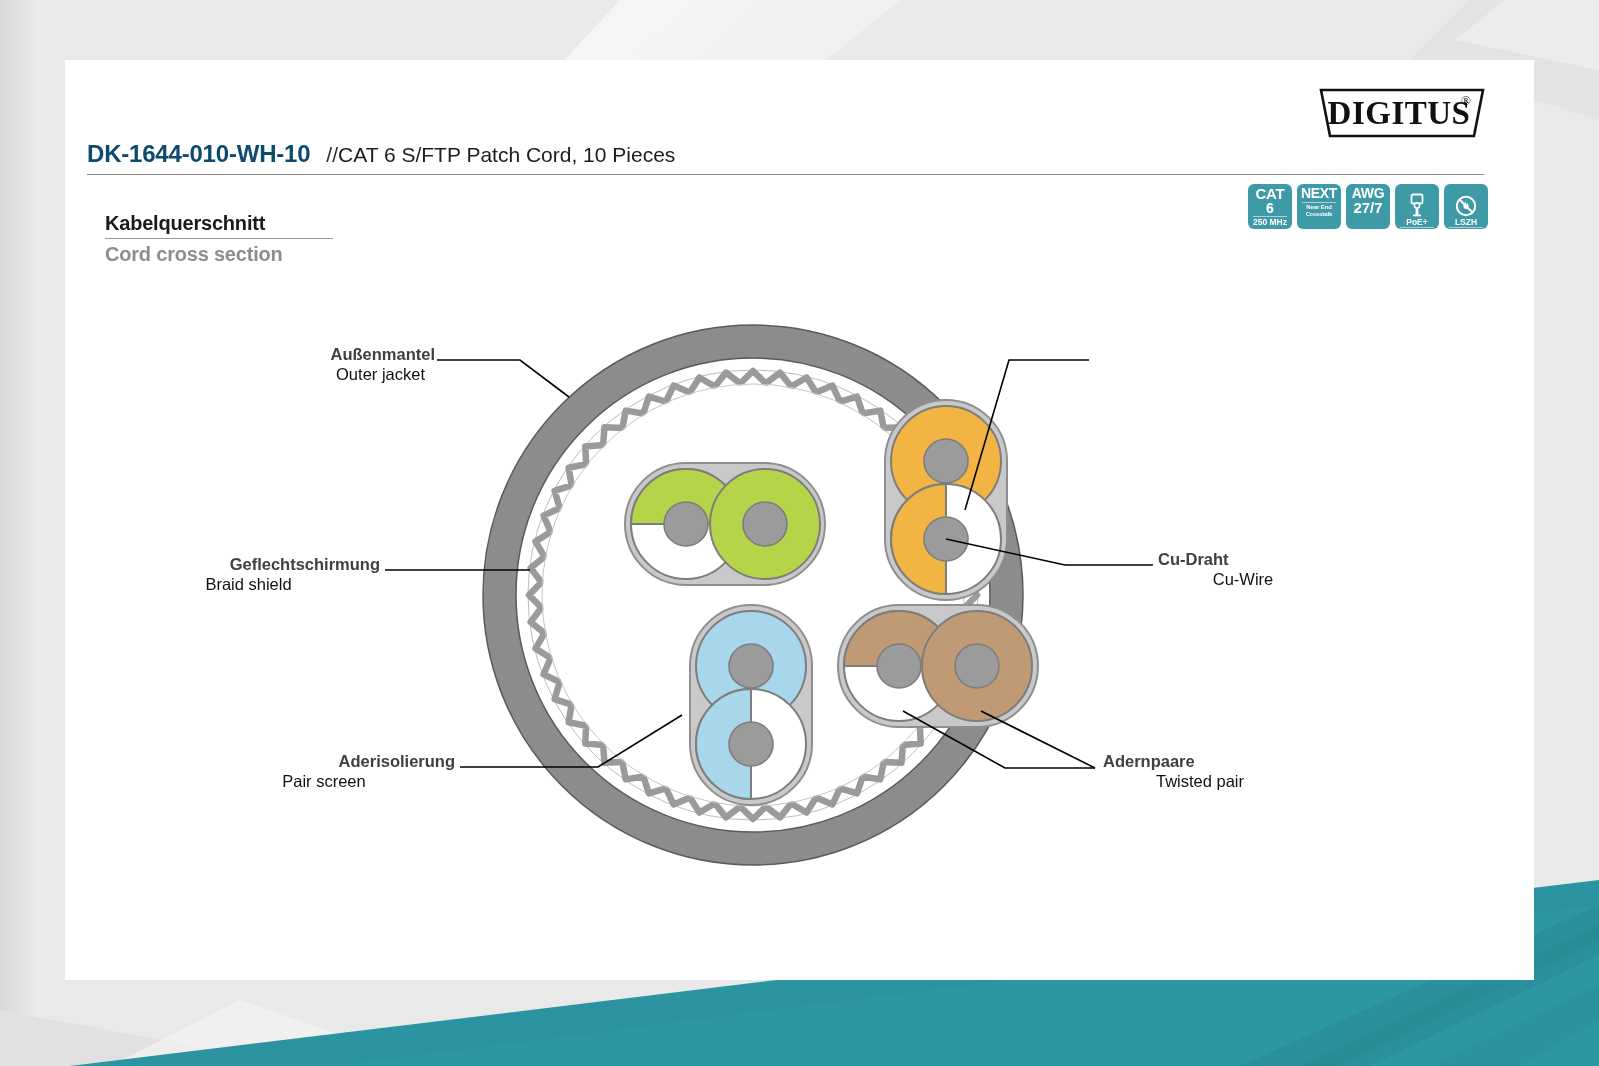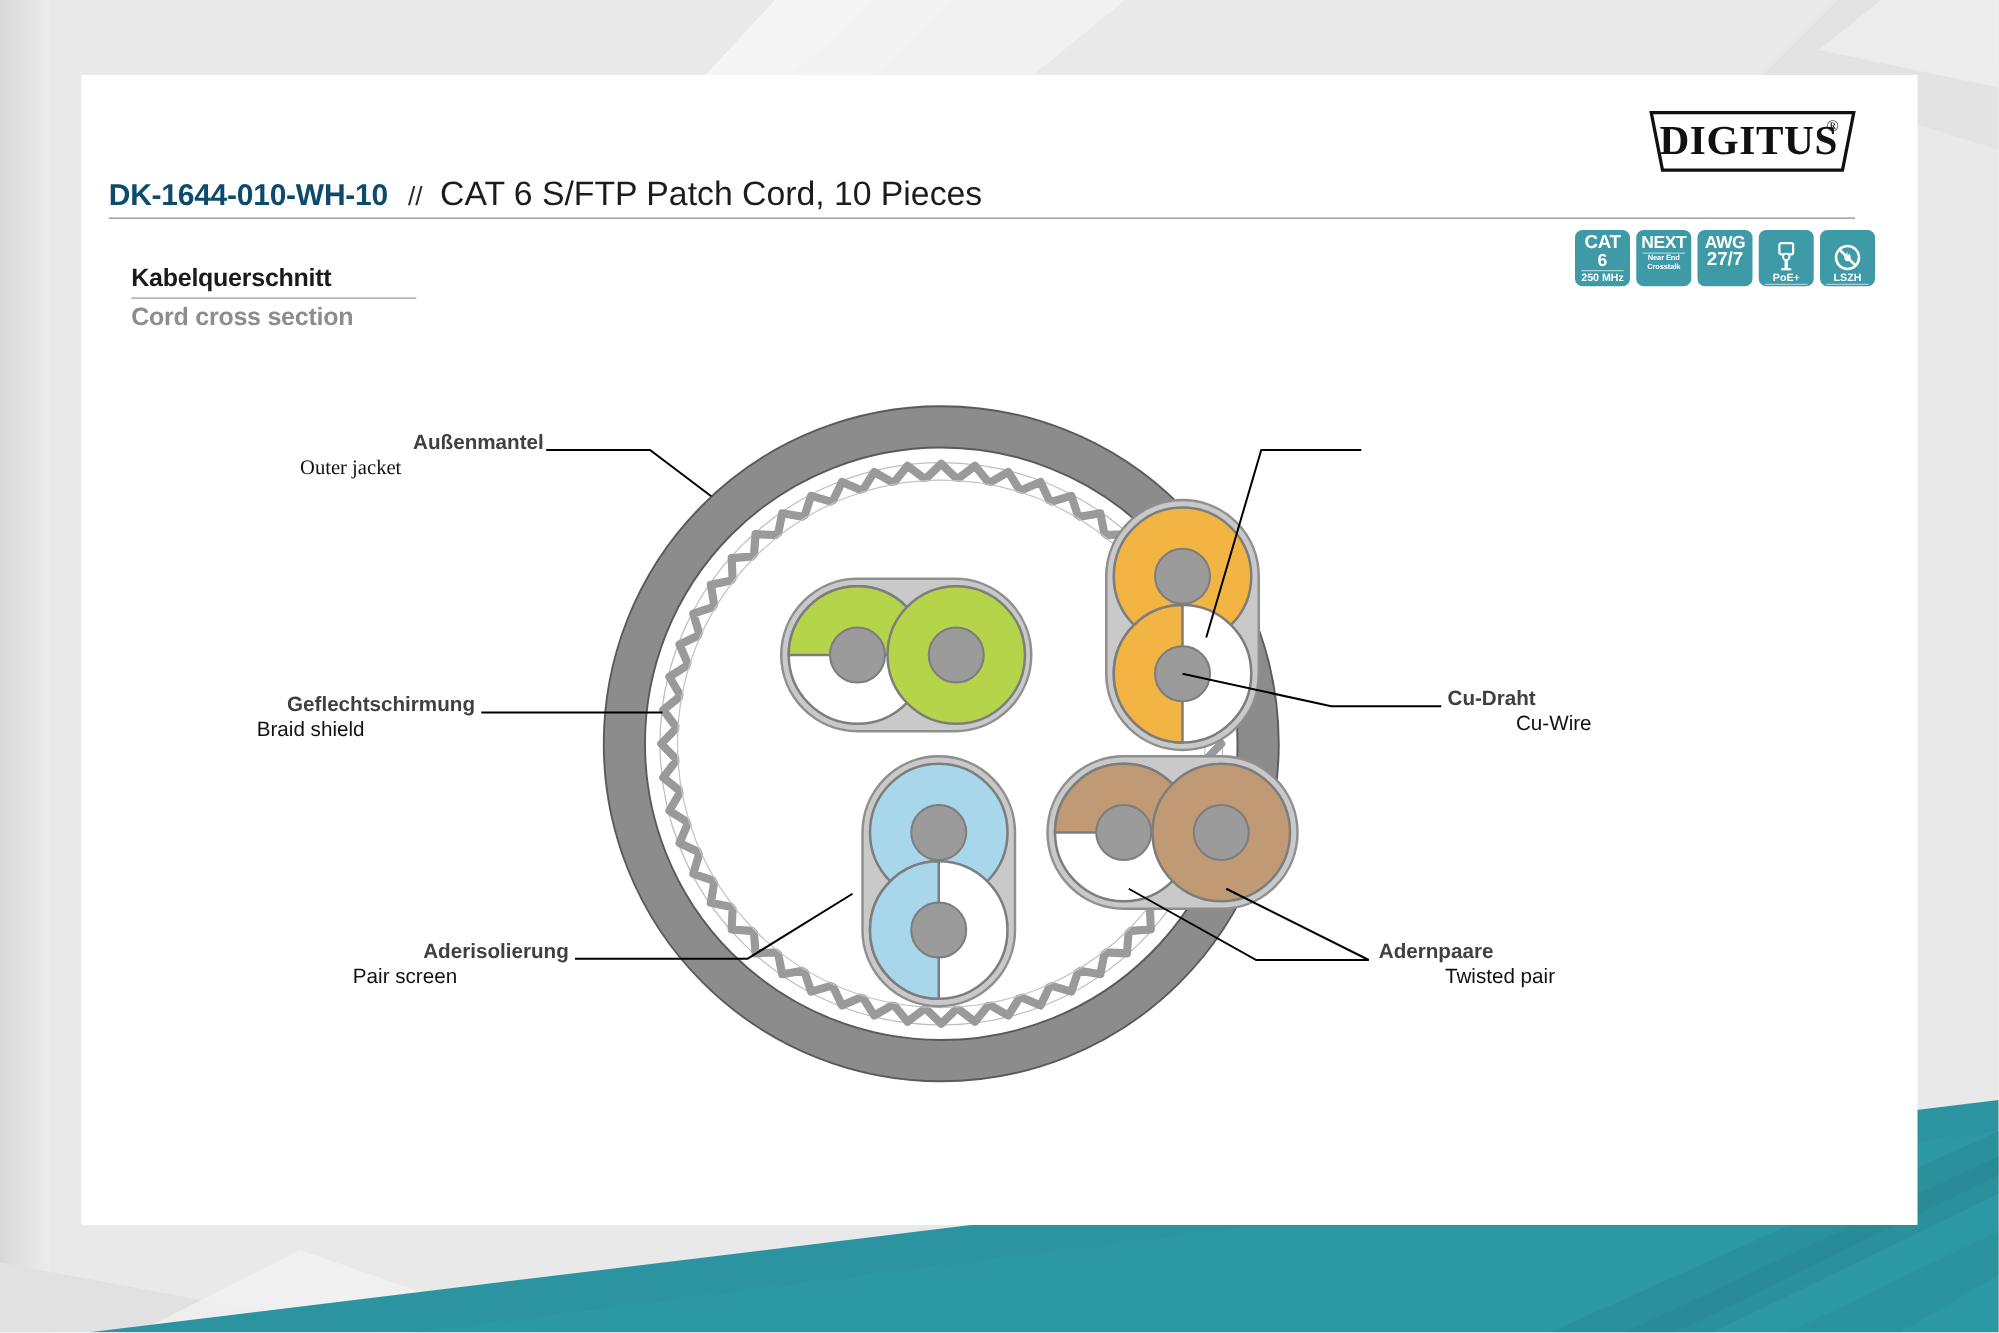--- a/index.html
+++ b/index.html
@@ -60,31 +60,31 @@
     z-index: 7;
   }
   #sku {
     font-weight: bold; font-size: 24px;
     color: #0c4a6e; letter-spacing: -0.2px;
   }
   #slashes {
     font-size: 21px; color: #2b2b2b; margin-left: 16px; font-weight: 500;
   }
   #title-desc {
-    font-size: 27px; color: #1c1c1c; margin-left: 14px;
+    font-size: 21px; color: #1c1c1c; 
   }
   #title-rule {
     position: absolute; left: 22px; top: 114px;
     width: 1397px; height: 1px; background: #8a8a8a;
     z-index: 7;
   }
 
   
   #badges {
-    position: absolute; right: 34px; top: 124px;
+    position: absolute; right: 46px; top: 124px;
     display: flex; gap: 5px; z-index: 7; margin-left: 48px;
   }
   .badge {
     width: 44px; height: 45px;
     background: #3f9aa8;
     border-radius: 6px;
     color: #ffffff;
     display: flex; flex-direction: column;
     align-items: center; justify-content: flex-start;
     padding-top: 2px;
@@ -344,21 +344,21 @@
 
         <path d="M1088 505 L1000 505 L881 479"></path>
 
         <path d="M1030 708 L940 708 L838 651"></path>
         <path d="M1030 708 L916 651"></path>
       </g>
     </svg>
 
     <div class="callout left" style="left:175px; top:285px; width:195px;">
       <div class="de">Außenmantel</div>
-      <div class="en" style="text-align:left; padding-right:10px;font-family:Liberation Serif, serif;">Outer jacket</div>
+      <div class="en" style="text-align:right; padding-right:10px;">Outer jacket</div>
     </div>
 
     <div class="callout left" style="left:60px; top:495px; width:255px;">
       <div class="de">Geflechtschirmung</div>
       <div class="en" style="text-align:center; padding-right:8px;">Braid shield</div>
     </div>
 
     <div class="callout left" style="left:140px; top:692px; width:250px;">
       <div class="de">Aderisolierung</div>
       <div class="en" style="text-align:center; padding-right:12px;">Pair screen</div>

